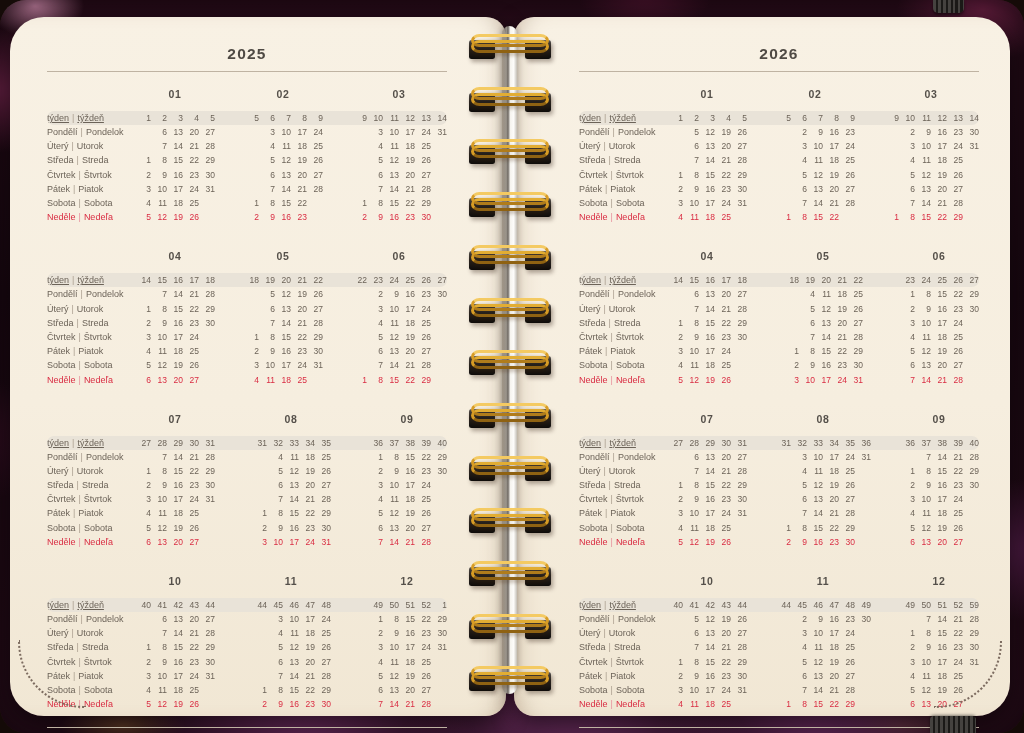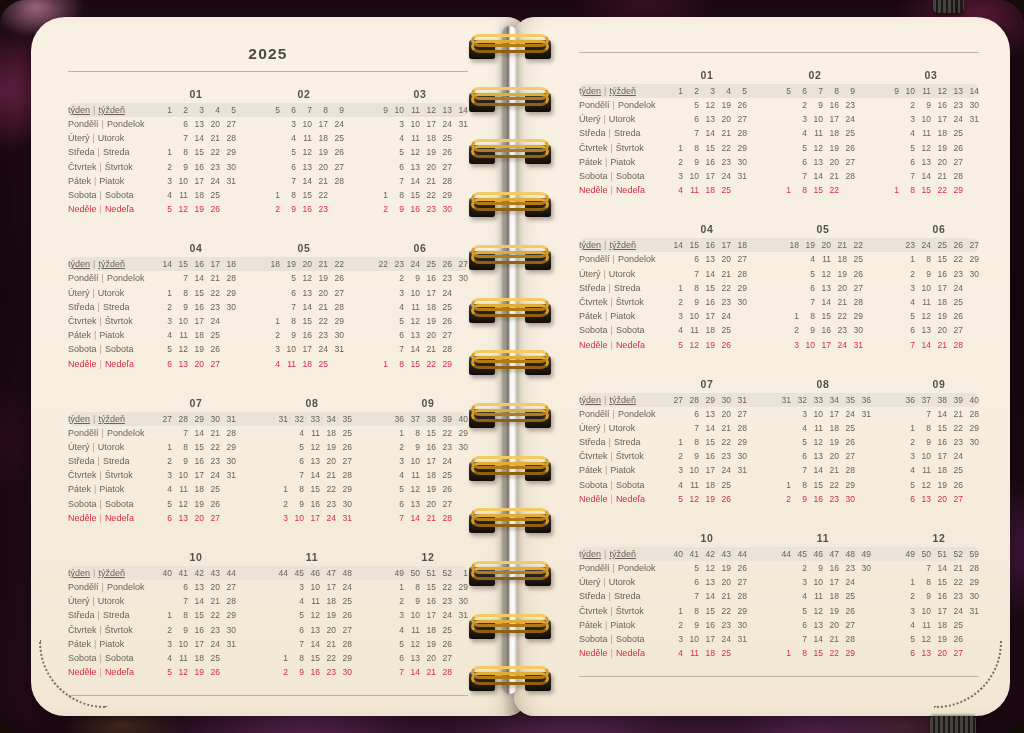--- a/index.html
+++ b/index.html
@@ -30,21 +30,20 @@
   }
 
   
   .page{
     position:absolute;top:17px;height:699px;
     background:linear-gradient(180deg,#f8f1e4 0%,#f6eedf 55%,#f1e7d4 100%);
   }
   .page.left{
     left:10px;width:496px;border-radius:34px 20px 20px 34px;
     box-shadow:0 8px 22px rgba(0,0,0,.55), inset -16px 0 22px -14px rgba(125,95,65,.38);
-    margin-left:21px;
   }
   .page.right{
     left:514px;width:496px;border-radius:20px 34px 34px 20px;
     box-shadow:0 8px 22px rgba(0,0,0,.55), inset 16px 0 22px -14px rgba(125,95,65,.38);
   }
   .content{padding-top:27px;width:400px;}
   .page.left  .content{margin-left:37px;}
   .page.right .content{margin-left:65px;}
 
   .year{
@@ -52,21 +51,21 @@
     color:#4f4a44;height:19px;line-height:19px;
   }
   .rule{height:1px;background:#bfb3a2;margin-top:8px;}
   .rule.bottom{margin-top:3px;}
   .bands{margin-top:6px;}
 
   
   table.cal{table-layout:fixed;width:400px;border-collapse:collapse;margin:0 0 16px 0;}
   table.cal td{padding:0;overflow:hidden;}
   col.c-day{width:88px;} col.c-wk{width:16px;} col.c-gap{width:auto;}
-  tr.r-mh td{height:22px;vertical-align:bottom;padding-bottom:3px;}
+  tr.r-mh td{height:22px;vertical-align:bottom;padding-bottom:11px;}
   td.mh{font-size:10.5px;font-weight:bold;letter-spacing:.6px;color:#55504a;text-align:center;}
   tr.r-wk td{background:#e9e3d8;height:14px;}
   tr.r-wk td:first-child{border-radius:7px 0 0 7px;text-decoration:underline;}
   tr.r-wk td:last-child{border-radius:0 7px 7px 0;}
   tr.r-day td{height:14.2px;}
   td.num{font-size:8.5px;color:#6c6358;text-align:right;padding-right:3px;white-space:nowrap;}
   td.daylabel{font-size:9px;color:#6c6358;padding-left:6px;white-space:nowrap;}
   .sep{color:#ab9f8f;margin:0 3px;}
   tr.red td.num{color:#d92c42;}
   td.daylabel.red .cz,td.daylabel.red .sk{color:#d92c42;font-weight:normal;}
@@ -901,20 +900,21 @@
             </tbody>
           </table>
         </div>
       <div class="rule bottom"></div>
     </div>
     <div class="corner-dots l"></div>
   </div>
 
   <div class="page right">
     <div class="content">
+      <div class="year">2026</div>
       <div class="rule"></div>
       <div class="bands">
           <table class="cal">
             <colgroup>
               <col class="c-day">
               <col class="c-wk">
               <col class="c-wk">
               <col class="c-wk">
               <col class="c-wk">
               <col class="c-wk">

